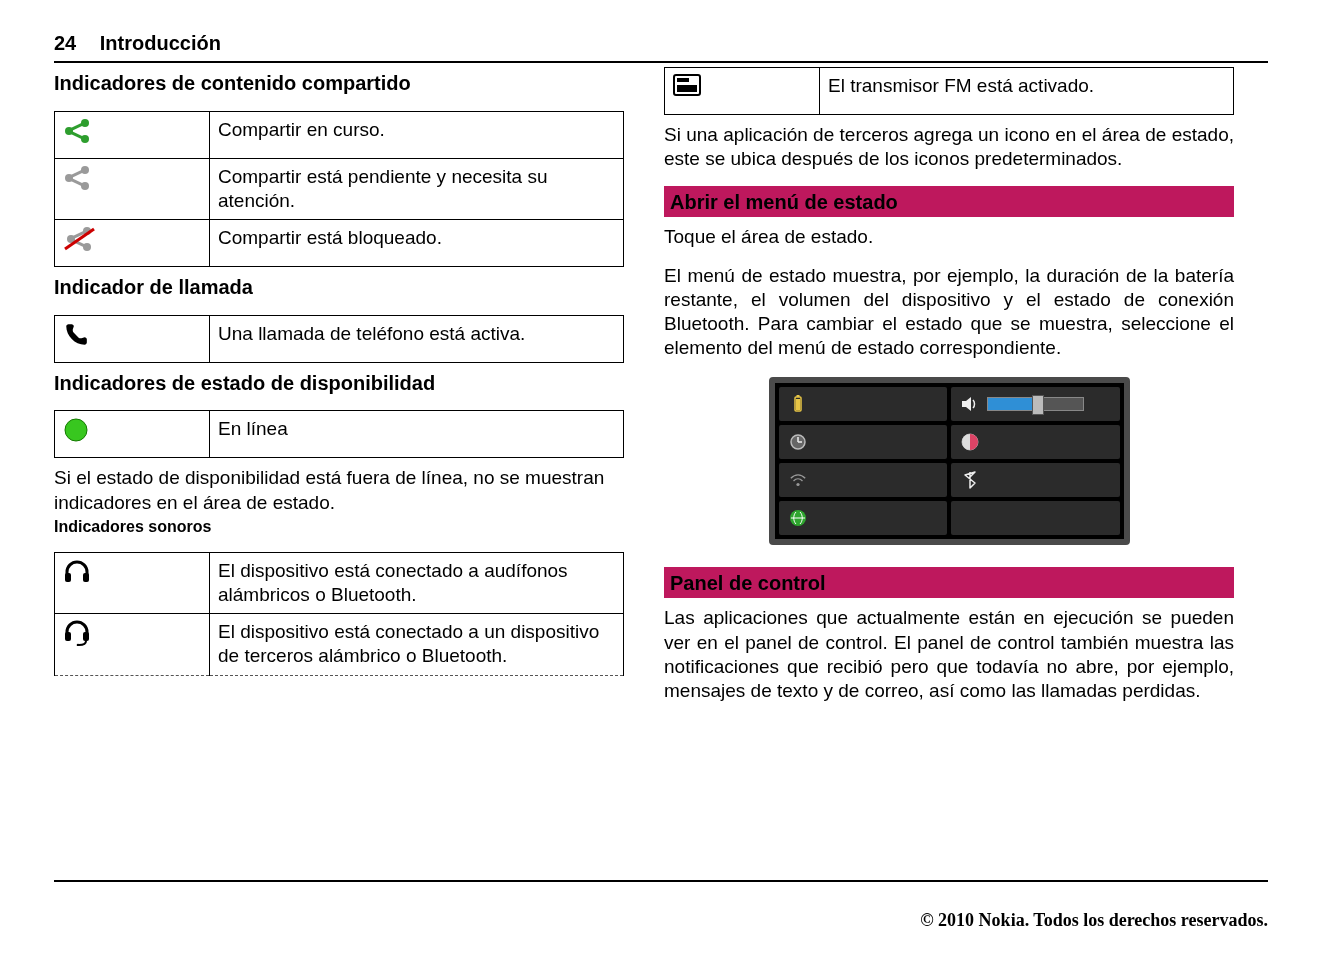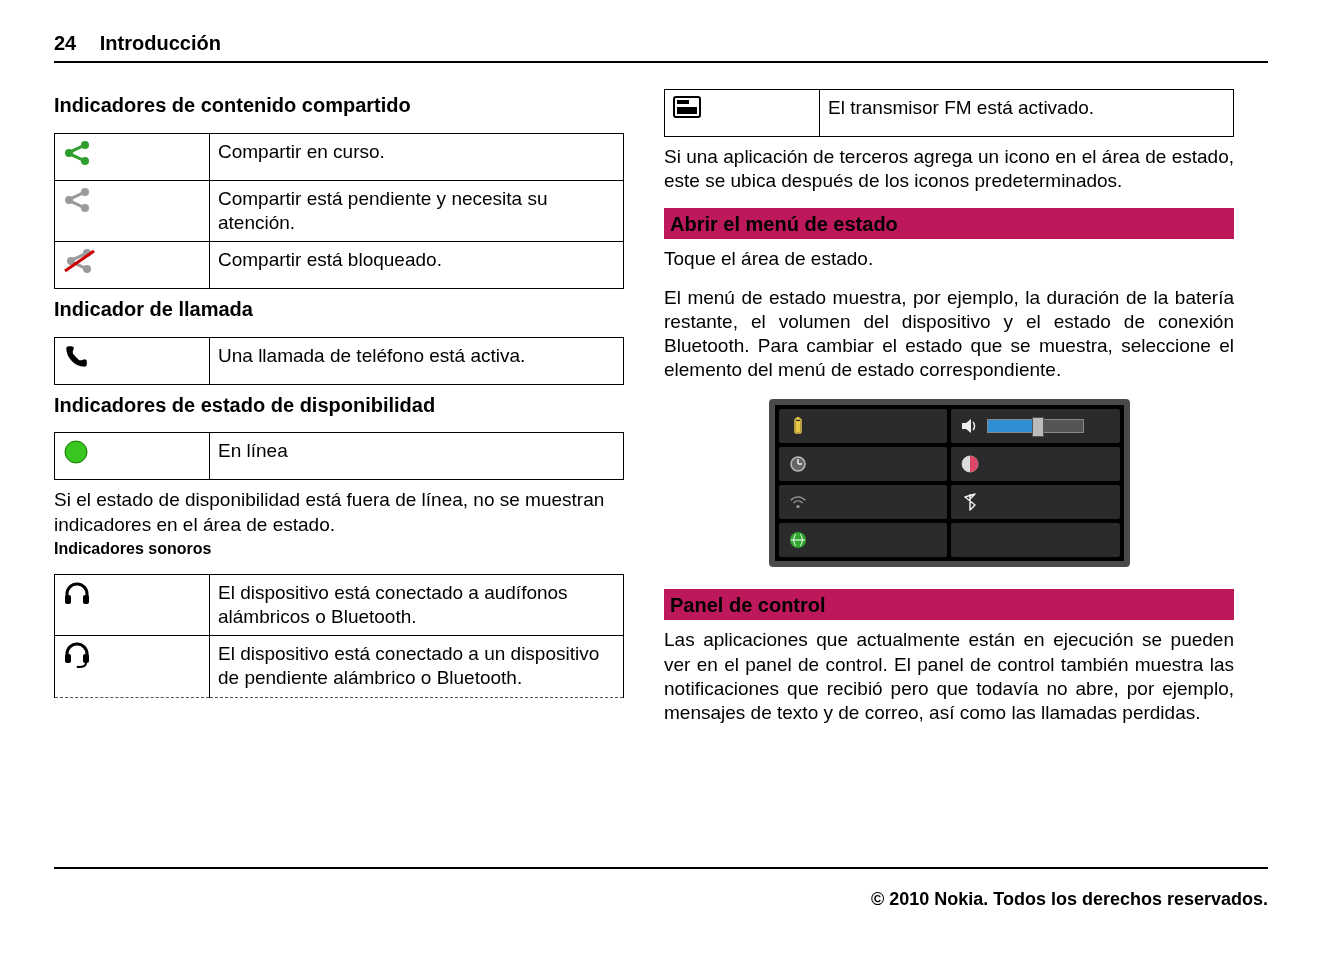--- a/index.html
+++ b/index.html
@@ -17,21 +17,20 @@
     position: relative;
     font-family: Georgia, "Times New Roman", serif;
     color: #000;
   }
   .header {
     font-family: "Arial Black", Arial, sans-serif;
     font-weight: 900;
     font-size: 20px;
     padding-bottom: 6px;
     border-bottom: 2px solid #000;
-    margin-bottom: 22px;
   }
   .header .pageno { margin-right: 18px; }
   .columns {
     display: flex;
     gap: 40px;
   }
   .col {
     width: 570px;
     font-family: Arial, Helvetica, sans-serif;
     font-size: 19px;
@@ -99,27 +98,27 @@
     display: flex;
     align-items: center;
     padding-left: 10px;
     color: #ddd;
   }
   .sm-cell.left { justify-content: flex-start; }
   .sm-cell .sm-icon { width: 18px; height: 18px; display:inline-block; }
 
   .footer {
     position: absolute;
-    left: 54px; right: 54px; bottom: 44px;
+    left: 54px; right: 54px; bottom: 23px;
     border-top: 2px solid #000;
     text-align: right;
-    font-family: Liberation Sans, sans-serif;
+    font-family: Liberation Serif, serif;
     font-weight: 700;
     font-size: 18px;
-    padding-top: 20px;
+    padding-top: 28px;
   }
 
   
   .share-green { fill:#2e9e2e; }
   .share-gray  { fill:#9a9a9a; }
 </style>
 </head>
 <body>
 
 <div class="page">
@@ -247,21 +246,21 @@
         <tr>
           <td class="icon-cell dashed-bottom">
             <svg width="28" height="26" viewBox="0 0 28 26">
                   <path d="M4 16v-4a10 10 0 0 1 20 0v4" fill="none" stroke="#000" stroke-width="3"></path>
                   <rect x="2" y="12" width="6" height="9" rx="2" fill="#000"></rect>
                   <rect x="20" y="12" width="6" height="9" rx="2" fill="#000"></rect>
                   <path d="M23 21c0 3-4 4-7 4" fill="none" stroke="#000" stroke-width="2"></path>
                   <circle cx="15" cy="25" r="1.3" fill="#000"></circle>
                 </svg>
           </td>
-          <td class="dashed-bottom">El dispositivo está conectado a un dispositivo de pendiente alámbrico o Bluetooth.</td>
+          <td class="dashed-bottom">El dispositivo está conectado a un dispositivo de terceros alámbrico o Bluetooth.</td>
         </tr>
       </tbody>
         </table>
 
     </div>
 
     <div class="col">
 
       <table class="ind" style="margin-top:4px;">
         <colgroup>

